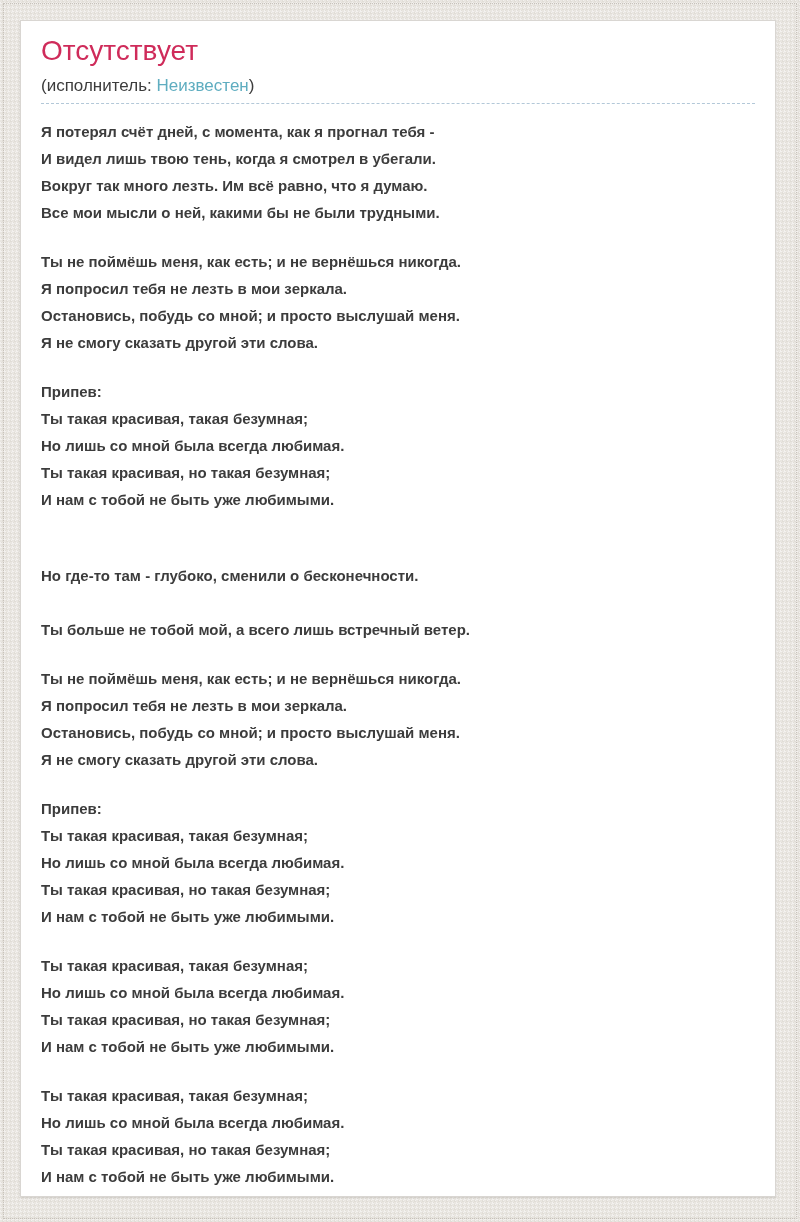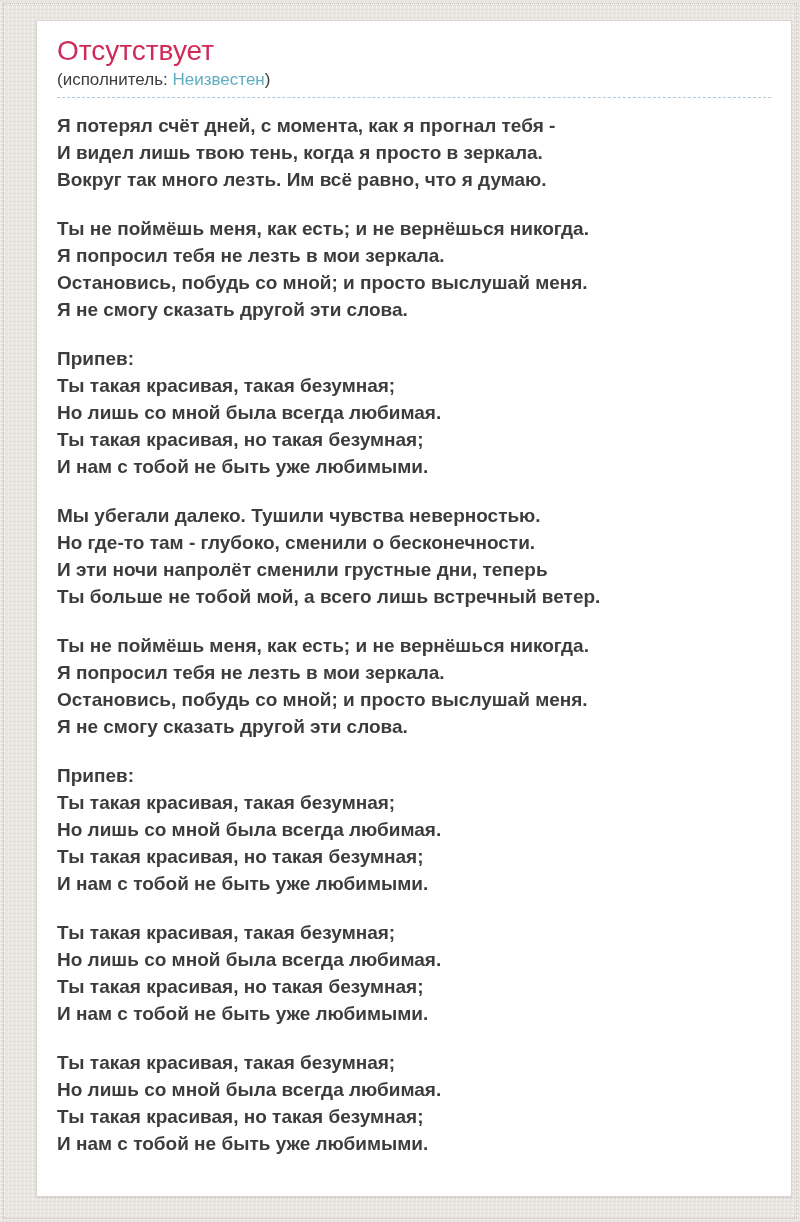--- a/index.html
+++ b/index.html
@@ -21,54 +21,54 @@
     position: relative;
   }
   .page-frame {
     position: absolute;
     left: 3px; top: 3px; right: 3px; bottom: 3px;
     border: 1px dotted #c7c2bb;
     pointer-events: none;
   }
   .card {
     position: absolute;
-    left: 36px;
+    left: 20px;
     top: 20px;
     width: 756px;
     height: 1177px;
     background: var(--card-bg, #ffffff);
     border: 1px solid var(--card-border, #d9d6d2);
     box-shadow: 0 1px 2px rgba(0,0,0,.10);
     padding: 16px 20px 20px 20px;
   }
   .song-header {
     border-bottom: 1px dashed var(--divider, #b3c8d8);
     padding-bottom: 7px;
   }
   h1.song-title {
     margin: 0;
     font-size: 28px;
     line-height: 28px;
     font-weight: 400;
     color: var(--title, #cf2b5a);
   }
   .artist-line {
-    margin-top: 4px;
+    margin-top: 10px;
     font-size: 17px;
     line-height: 21px;
     color: var(--text, #3c3c3c);
   }
   .artist-link {
     color: var(--artist-link, #5fadc0);
     text-decoration: none;
     cursor: pointer;
   }
   .lyrics {
     margin-top: 14px;
-    font-size: 19px;
+    font-size: 15px;
     font-weight: 700;
     line-height: 27px;
     color: var(--text, #3c3c3c);
   }
   .lyrics p.stanza {
     margin: 0 0 22px 0;
   }
   .lyrics p.stanza:last-child {
     margin-bottom: 0;
   }
@@ -77,22 +77,22 @@
 <body>
 
 <div class="page-frame"></div>
 
 <main class="card">
   <header class="song-header">
     <h1 class="song-title">Отсутствует</h1>
     <div class="artist-line"><span>(исполнитель: </span><a href="#" class="artist-link">Неизвестен</a><span>)</span></div>
   </header>
   <div class="lyrics" id="lyrics">
-      <p class="stanza"><span>Я потерял счёт дней, с момента, как я прогнал тебя -</span><br><span>И видел лишь твою тень, когда я просто в зеркала.</span><br><span>Вокруг так много лезть. Им всё равно, что я думаю.</span><br></p>
+      <p class="stanza"><span>Я потерял счёт дней, с момента, как я прогнал тебя -</span><br><span>И видел лишь твою тень, когда я смотрел в убегали.</span><br><span>Вокруг так много лезть. Им всё равно, что я думаю.</span><br><span>Все мои мысли о ней, какими бы не были трудными.</span></p>
       <p class="stanza"><span>Ты не поймёшь меня, как есть; и не вернёшься никогда.</span><br><span>Я попросил тебя не лезть в мои зеркала.</span><br><span>Остановись, побудь со мной; и просто выслушай меня.</span><br><span>Я не смогу сказать другой эти слова.</span></p>
       <p class="stanza"><span>Припев:</span><br><span>Ты такая красивая, такая безумная;</span><br><span>Но лишь со мной была всегда любимая.</span><br><span>Ты такая красивая, но такая безумная;</span><br><span>И нам с тобой не быть уже любимыми.</span></p>
-      <p class="stanza"><span>Мы убегали далеко. Тушили чувства неверностью.</span><br><span>Но где-то там - глубоко, сменили о бесконечности.</span><br><span>И эти ночи напролёт сменили грустные дни, теперь</span><br><span>Ты больше не тобой мой, а всего лишь встречный ветер.</span></p>
+      <p class="stanza"><br><span>Но где-то там - глубоко, сменили о бесконечности.</span><br><br><span>Ты больше не тобой мой, а всего лишь встречный ветер.</span></p>
       <p class="stanza"><span>Ты не поймёшь меня, как есть; и не вернёшься никогда.</span><br><span>Я попросил тебя не лезть в мои зеркала.</span><br><span>Остановись, побудь со мной; и просто выслушай меня.</span><br><span>Я не смогу сказать другой эти слова.</span></p>
       <p class="stanza"><span>Припев:</span><br><span>Ты такая красивая, такая безумная;</span><br><span>Но лишь со мной была всегда любимая.</span><br><span>Ты такая красивая, но такая безумная;</span><br><span>И нам с тобой не быть уже любимыми.</span></p>
       <p class="stanza"><span>Ты такая красивая, такая безумная;</span><br><span>Но лишь со мной была всегда любимая.</span><br><span>Ты такая красивая, но такая безумная;</span><br><span>И нам с тобой не быть уже любимыми.</span></p>
       <p class="stanza"><span>Ты такая красивая, такая безумная;</span><br><span>Но лишь со мной была всегда любимая.</span><br><span>Ты такая красивая, но такая безумная;</span><br><span>И нам с тобой не быть уже любимыми.</span></p>
     </div>
 </main>
 
 </body></html>

